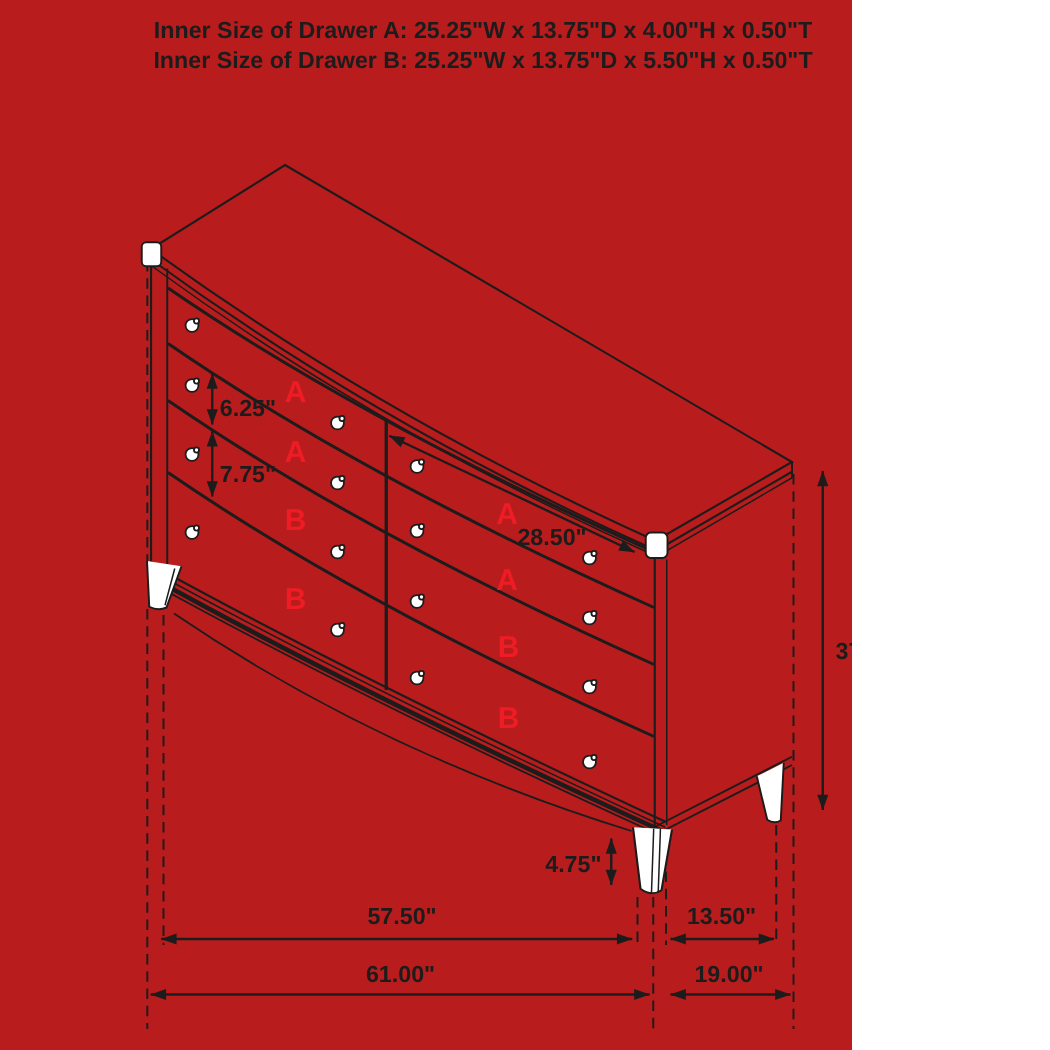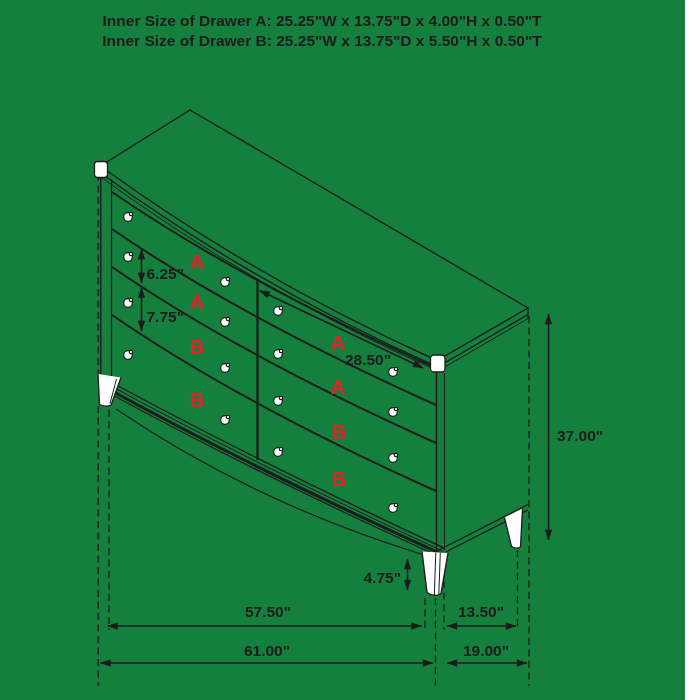--- a/index.html
+++ b/index.html
@@ -1,16 +1,16 @@
 <!DOCTYPE html>
 <html><head>
 <meta charset="utf-8">
 <style>
   html,body{margin:0;padding:0;background:#ffffff;}
-  #canvas{position:relative;width:685px;height:700px;background:#15803d;overflow:hidden;}
+  #canvas{position:relative;width:568px;height:700px;background:#b91c1c;overflow:hidden;}
   svg{position:absolute;left:0;top:0;}
   .ln{stroke:#1c1c1c;fill:none;}
   .w1{stroke-width:1;}  .w12{stroke-width:1.2;} .w13{stroke-width:1.3;}
   .w14{stroke-width:1.4;} .w2{stroke-width:2;} .w22{stroke-width:2.2;} .w3{stroke-width:3;}
   .dash{stroke:#1c1c1c;fill:none;stroke-width:1.3;stroke-dasharray:7 4.5;}
   .fillw{fill:#ffffff;}
   text{font-family:"Liberation Sans",sans-serif;font-weight:bold;fill:#1c1c1c;}
   .ttl{font-size:15.5px;}
   .dim{font-size:15.5px;}
   .lbl{font-size:20px;fill:#ee1c25;}

